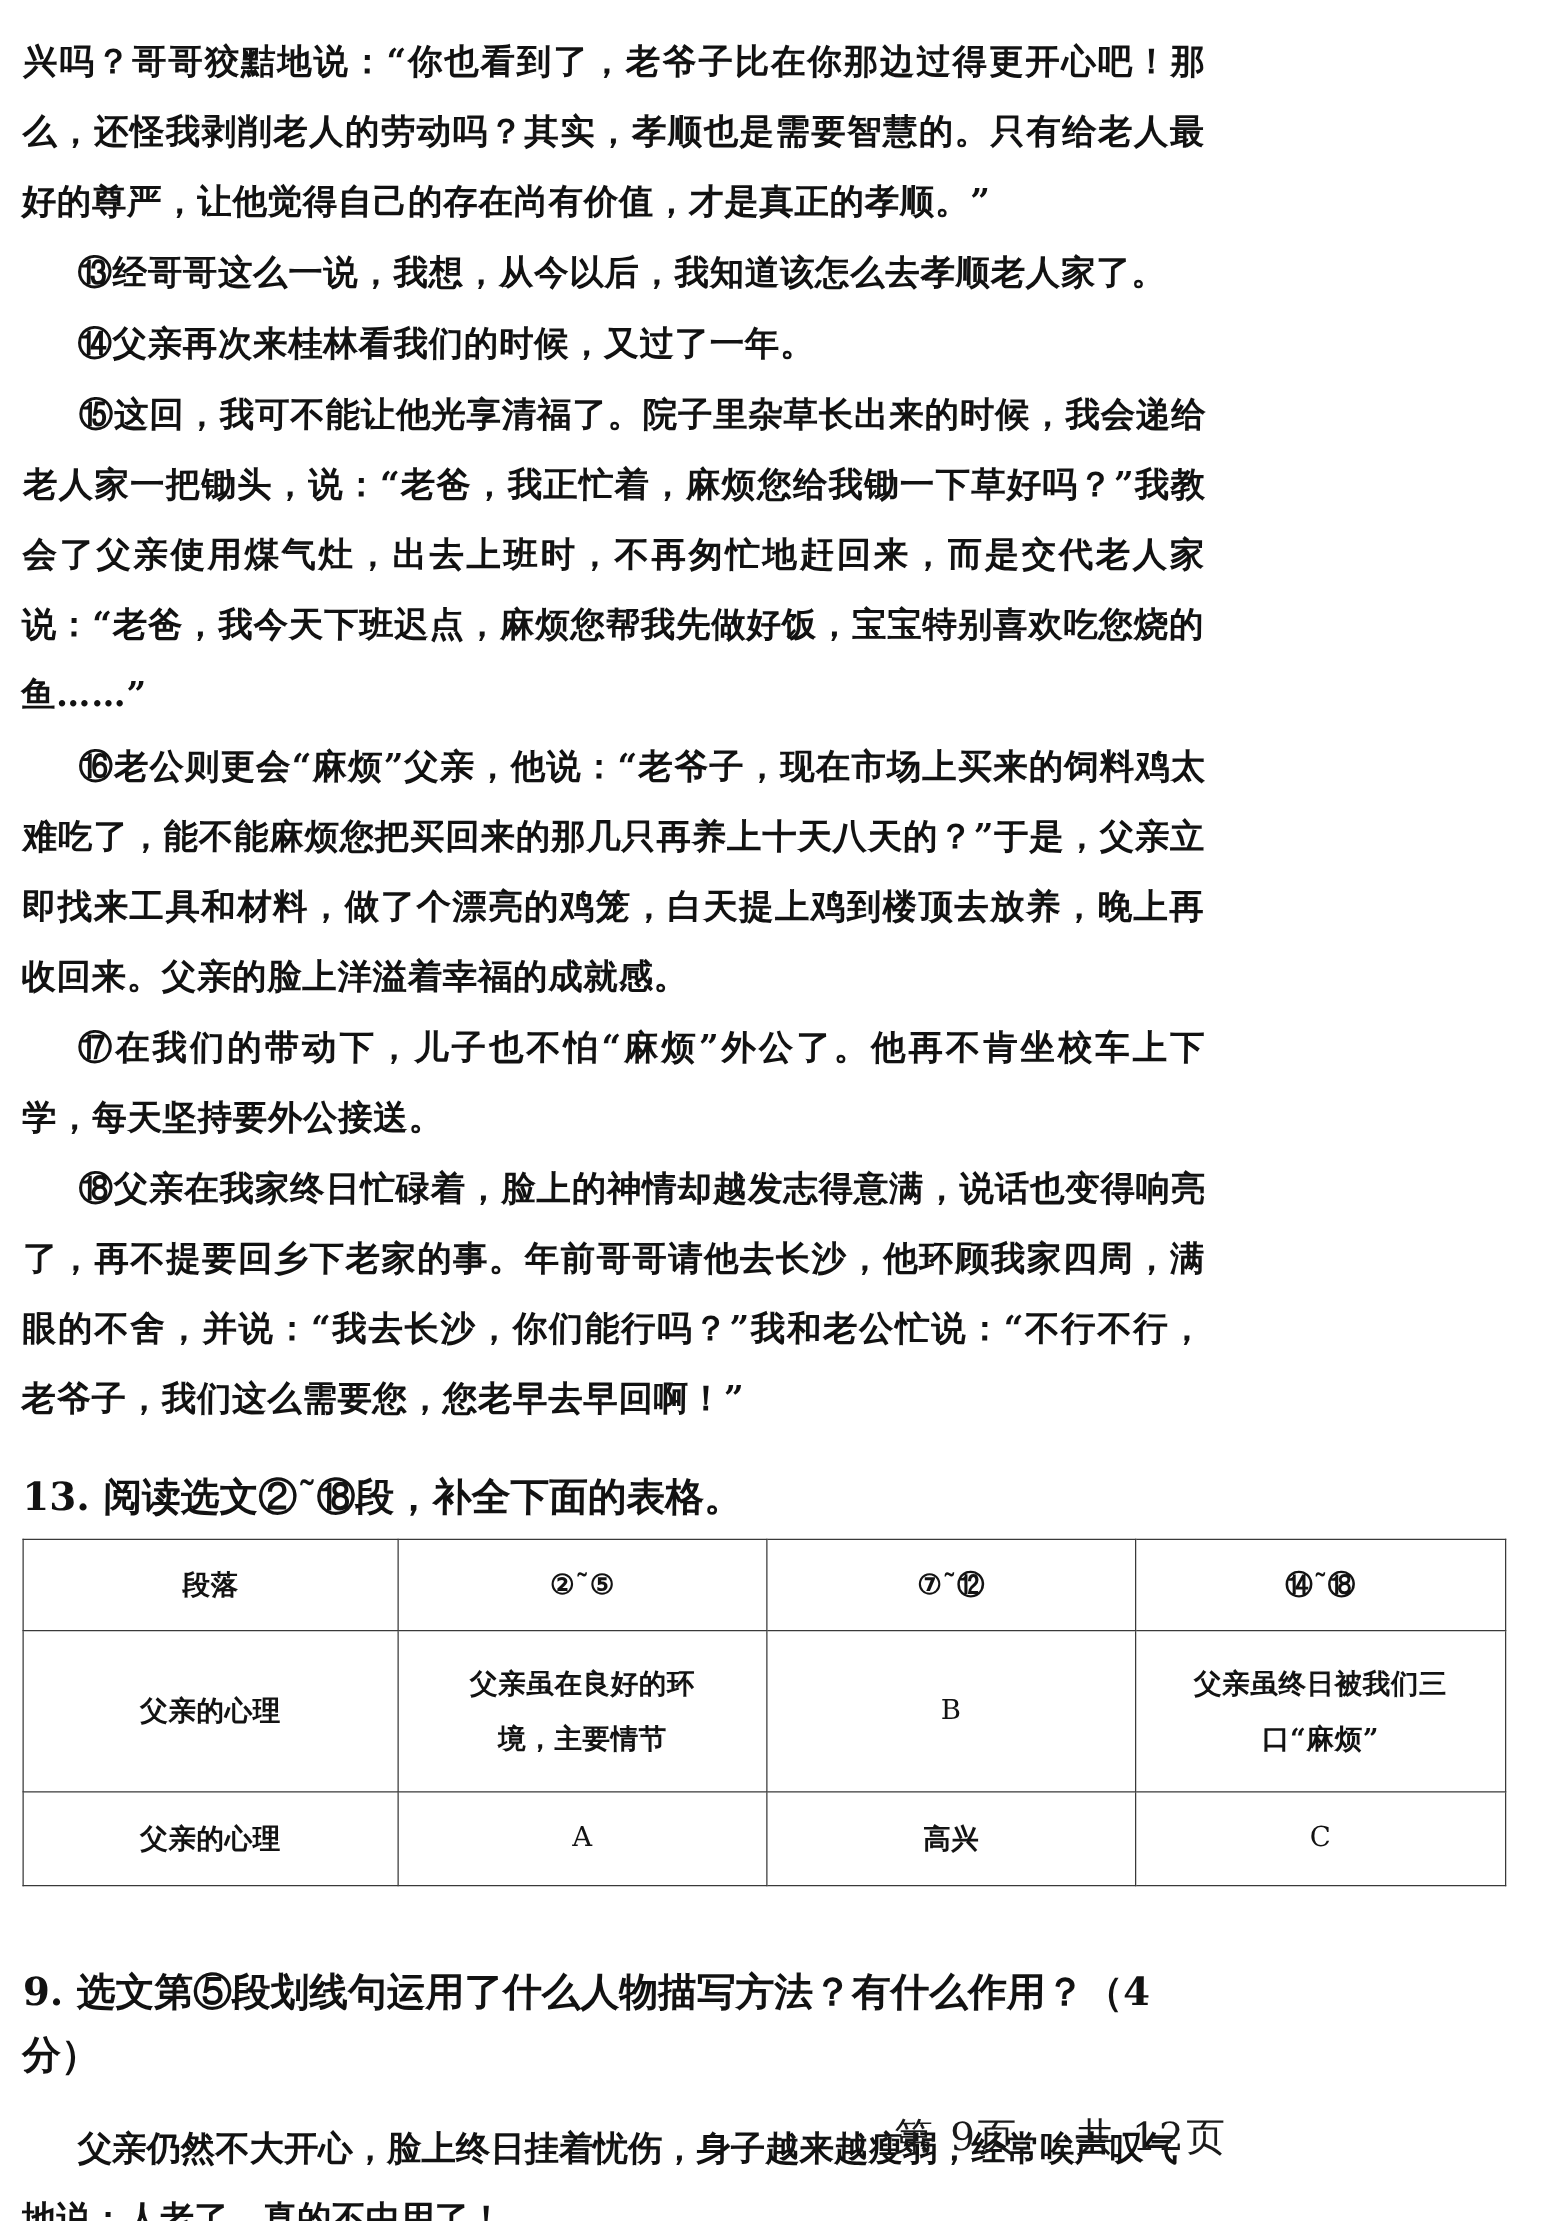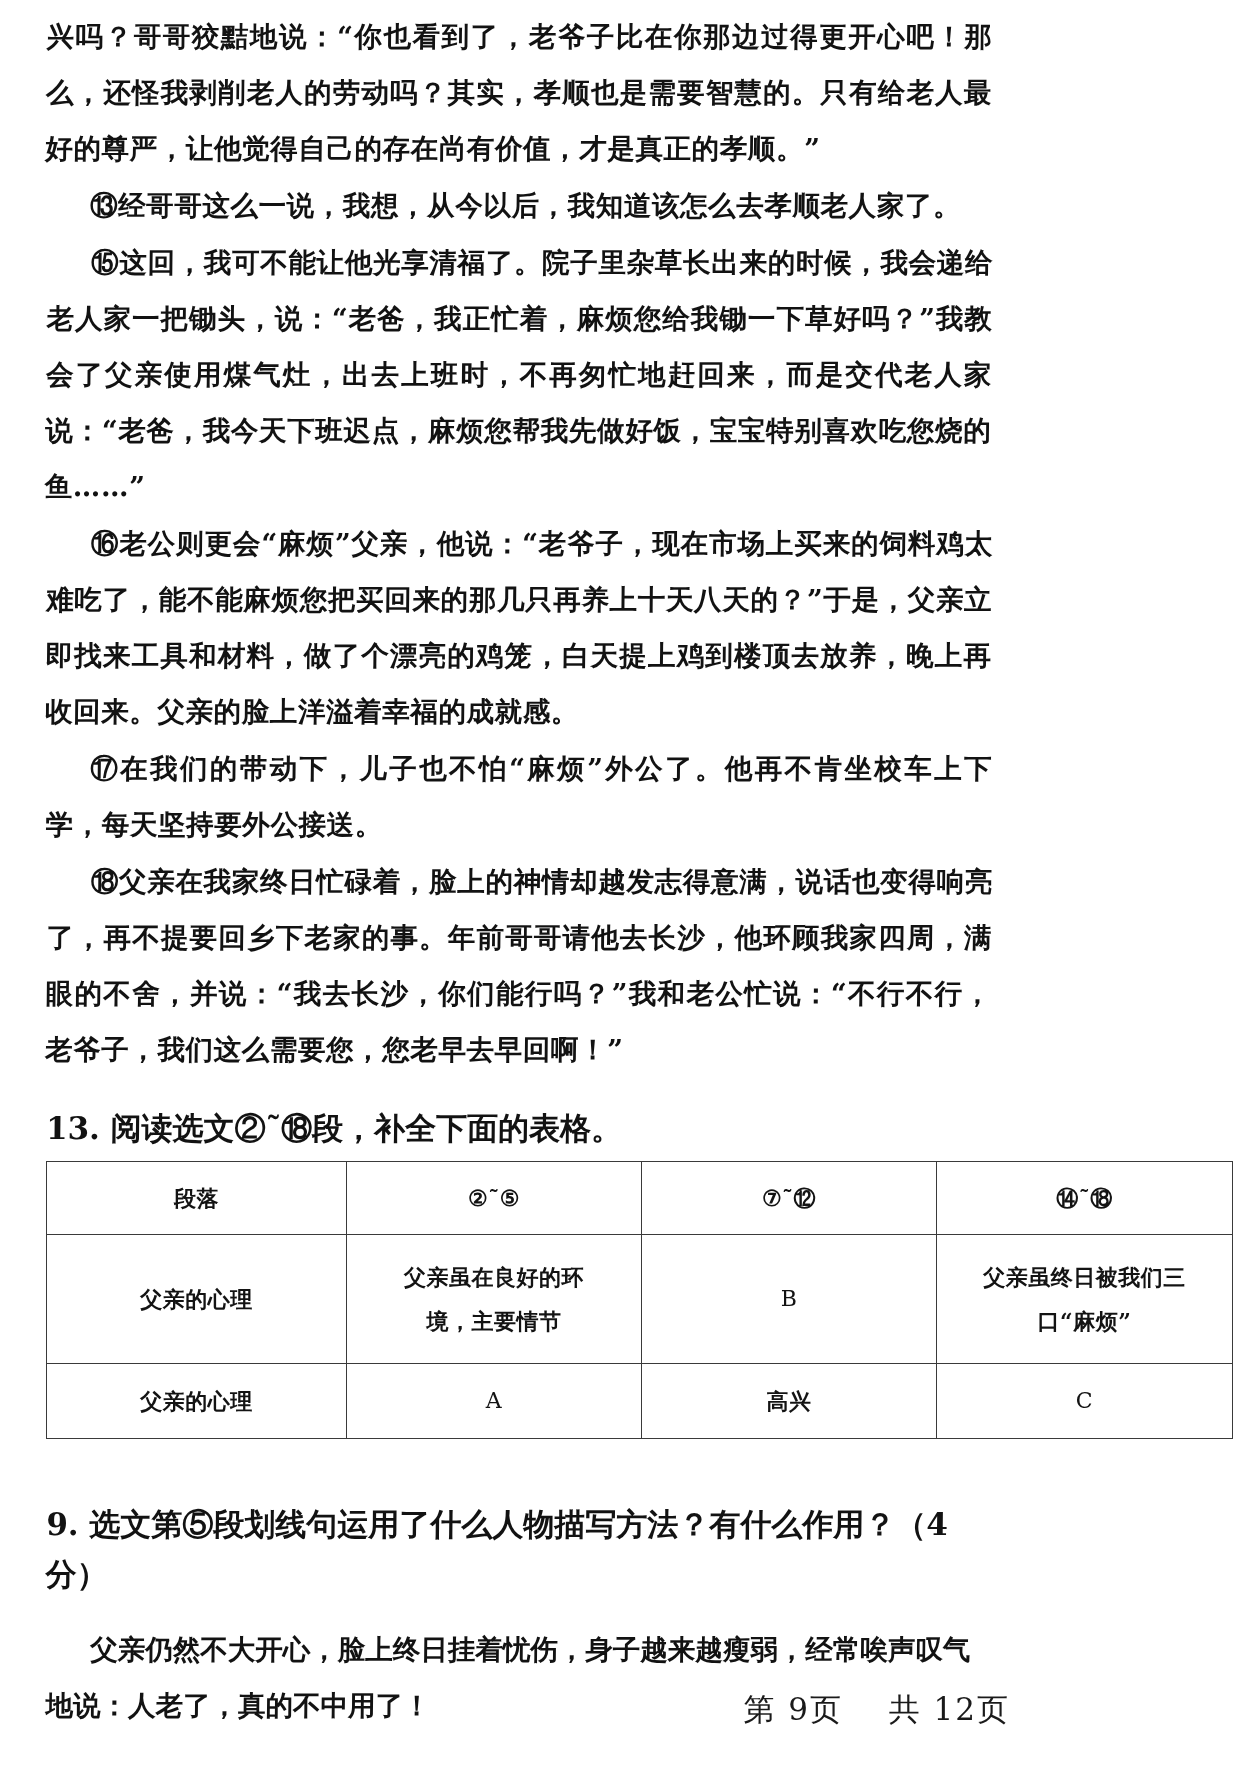--- a/index.html
+++ b/index.html
@@ -15,22 +15,21 @@
     font-family: "DejaVu Sans", "Liberation Sans", sans-serif;
     color: #111111;
     overflow: hidden;
   }
 
   .page {
     position: relative;
     width: 982px;
     height: 1777px;
     box-sizing: border-box;
-    padding: 4px 18px;
-    margin-left: 28px;
+    padding: 17px 18px;
   }
 
   
   .passage {
     margin: 0;
     padding-top: 4px;
   }
 
   .para {
     font-size: 27.5px;
@@ -142,20 +141,21 @@
 <body>
 
 <div class="page">
 
   <div class="passage">
 
     <p class="para kai cont">兴吗？哥哥狡黠地说：“你也看到了，老爷子比在你那边过得更开心吧！那么，还怪我剥削老人的劳动吗？其实，孝顺也是需要智慧的。只有给老人最好的尊严，让他觉得自己的存在尚有价值，才是真正的孝顺。”</p>
 
     <p class="para kai indent">⑬经哥哥这么一说，我想，从今以后，我知道该怎么去孝顺老人家了。</p>
 
+    <p class="para kai indent">⑭父亲再次来桂林看我们的时候，又过了一年。</p>
 
     <p class="para kai indent">⑮这回，我可不能让他光享清福了。院子里杂草长出来的时候，我会递给老人家一把锄头，说：“老爸，我正忙着，麻烦您给我锄一下草好吗？”我教会了父亲使用煤气灶，出去上班时，不再匆忙地赶回来，而是交代老人家说：“老爸，我今天下班迟点，麻烦您帮我先做好饭，宝宝特别喜欢吃您烧的鱼……”</p>
 
     <p class="para kai indent">⑯老公则更会“麻烦”父亲，他说：“老爷子，现在市场上买来的饲料鸡太难吃了，能不能麻烦您把买回来的那几只再养上十天八天的？”于是，父亲立即找来工具和材料，做了个漂亮的鸡笼，白天提上鸡到楼顶去放养，晚上再收回来。父亲的脸上洋溢着幸福的成就感。</p>
 
     <p class="para kai indent">⑰在我们的带动下，儿子也不怕“麻烦”外公了。他再不肯坐校车上下学，每天坚持要外公接送。</p>
 
     <p class="para kai indent">⑱父亲在我家终日忙碌着，脸上的神情却越发志得意满，说话也变得响亮了，再不提要回乡下老家的事。年前哥哥请他去长沙，他环顾我家四周，满眼的不舍，并说：“我去长沙，你们能行吗？”我和老公忙说：“不行不行，老爷子，我们这么需要您，您老早去早回啊！”</p>
   </div>
 

